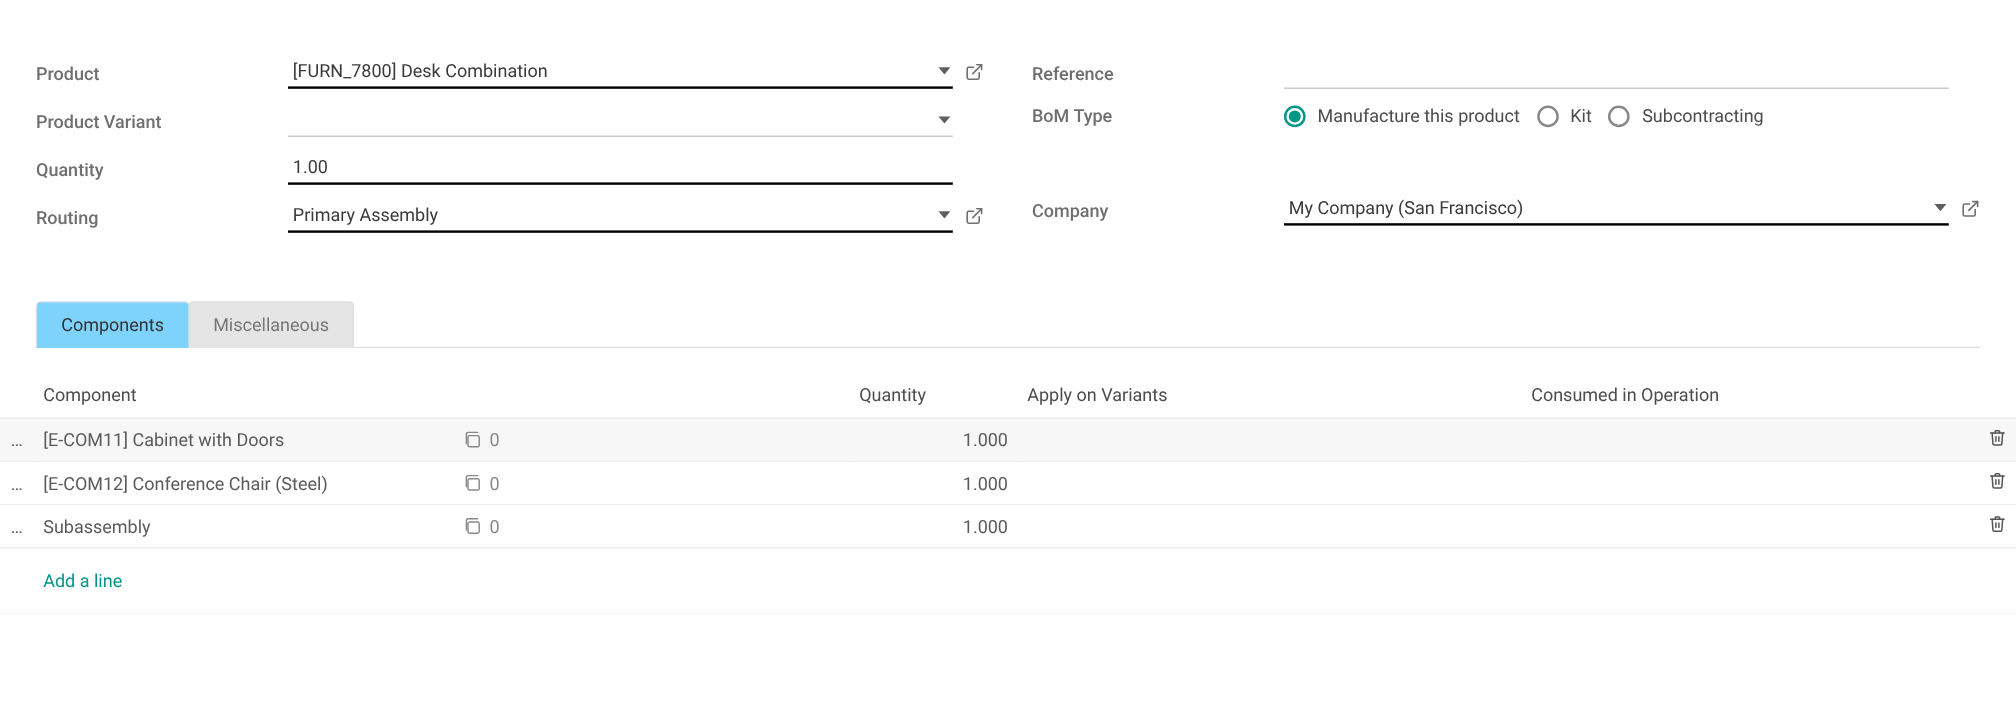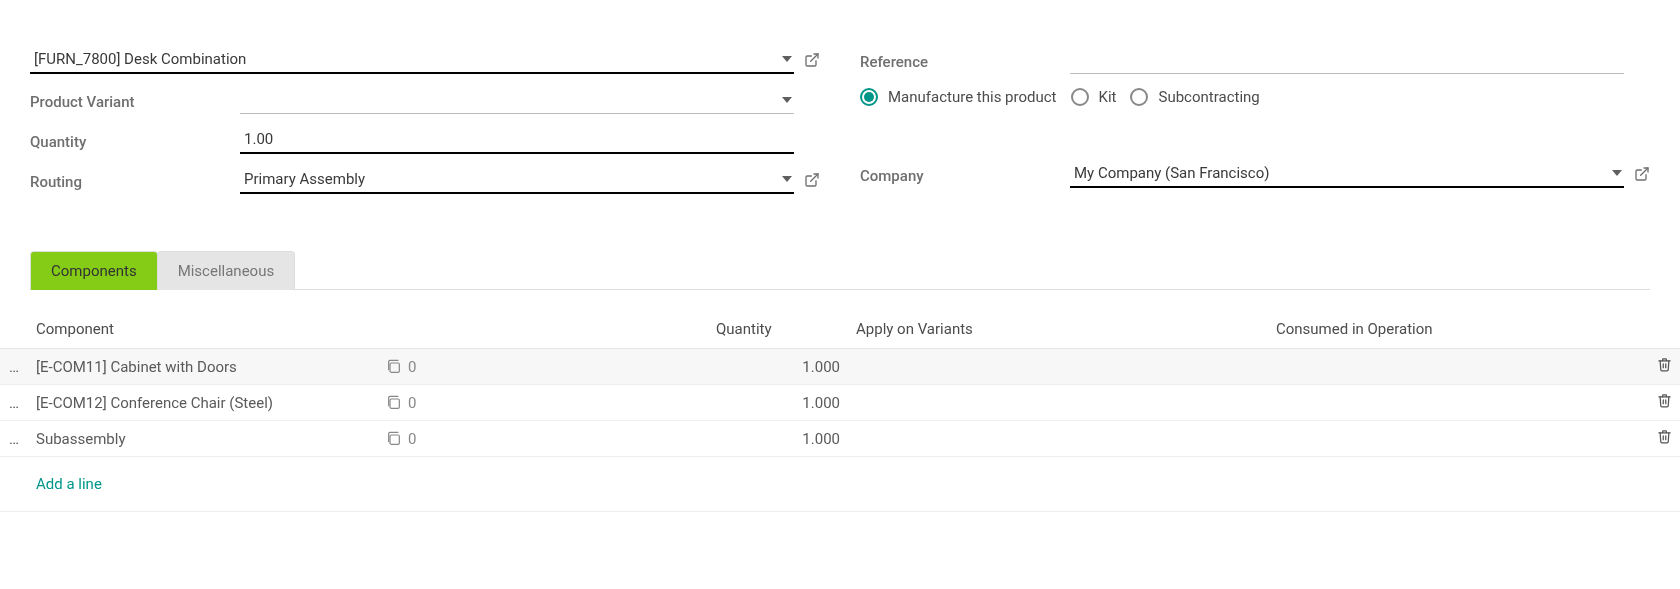--- a/index.html
+++ b/index.html
@@ -116,21 +116,21 @@
     background: #e5e5e5;
     color: #777;
     cursor: pointer;
     position: relative;
     top: 1px;
     border-radius: 4px 4px 0 0;
   }
   .tab.active {
     color: #333;
     border-top: 1px solid #ddd;
-    background: #84cc16;
+    background: #7dd3fc;
   }
   .tab + .tab {
     margin-left: -1px;
   }
   .table {
     width: 100%;
     border-collapse: collapse;
   }
   .table thead th {
     text-align: left;
@@ -169,20 +169,21 @@
 </style>
 </head>
 <body>
 
 <div class="form-sheet">
   <div class="form-columns">
 
     <div class="form-col">
 
       <div class="form-row">
+        <div class="form-label">Product</div>
         <div class="form-field">
           <div class="field-input-wrap modified">
             <span>[FURN_7800] Desk Combination</span>
             <span class="caret"></span>
           </div>
           <span class="ext-link">
             <svg width="16" height="16" viewBox="0 0 24 24" fill="none" stroke="#6f6f6f" stroke-width="2" stroke-linecap="round" stroke-linejoin="round">
                 <path d="M18 13v6a2 2 0 0 1-2 2H5a2 2 0 0 1-2-2V8a2 2 0 0 1 2-2h6"></path>
                 <polyline points="15 3 21 3 21 9"></polyline>
                 <line x1="10" y1="14" x2="21" y2="3"></line>
@@ -237,20 +238,21 @@
         <div class="form-label">Reference</div>
         <div class="form-field">
           <div class="field-input-wrap no-caret">
             <span></span>
           </div>
           <span style="width:16px;"></span>
         </div>
       </div>
 
       <div class="form-row align-top" style="margin-top:4px;">
+        <div class="form-label">BoM Type</div>
         <div class="form-field">
           <div class="radio-group">
             <label class="radio-item">
               <span class="radio-circle checked"></span>
               <span>Manufacture this product</span>
             </label>
             <label class="radio-item">
               <span class="radio-circle"></span>
               <span>Kit</span>
             </label>

